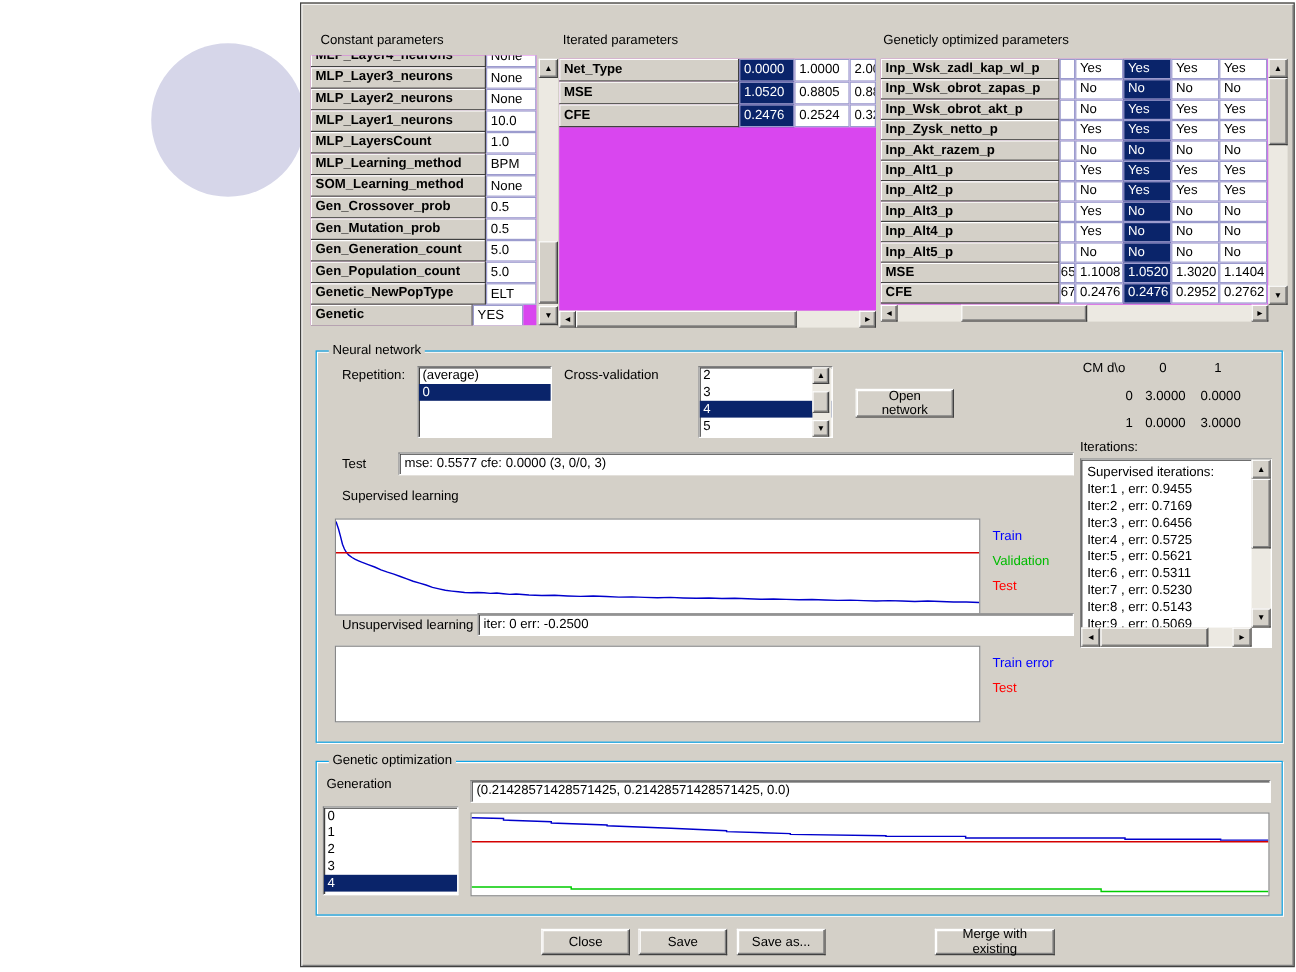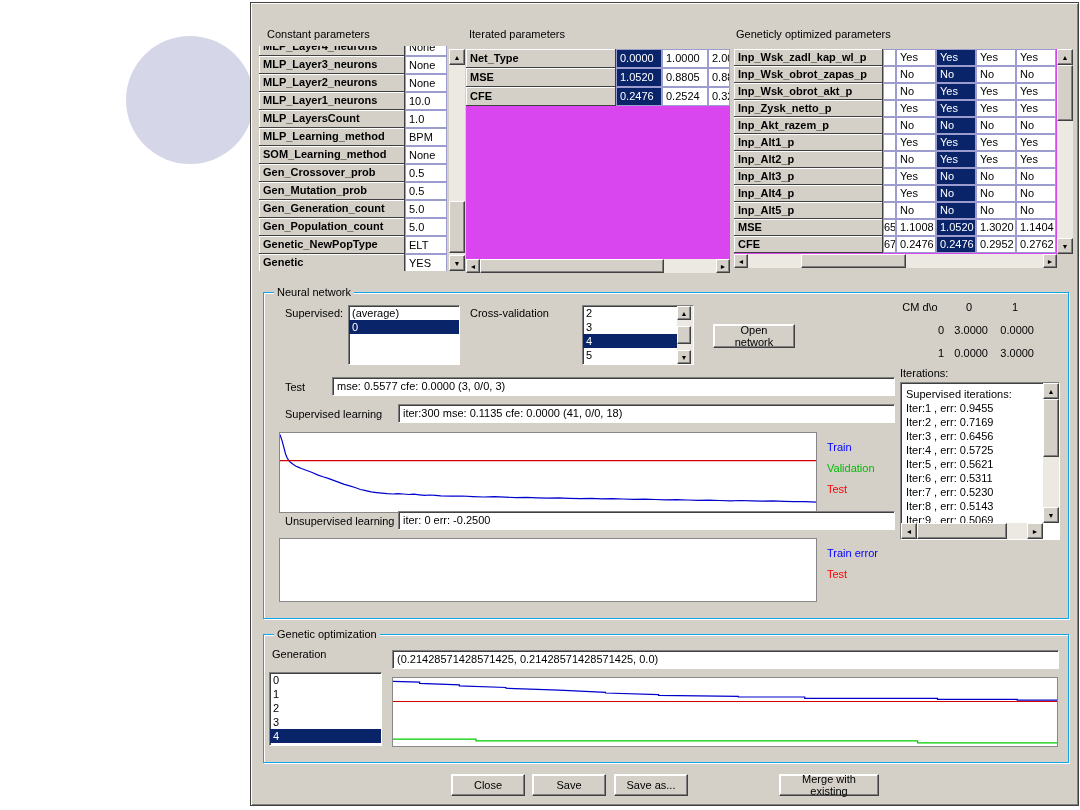--- a/index.html
+++ b/index.html
@@ -114,21 +114,21 @@
         </div>
         <div class="prow">
           <div class="pname" style="width: 146px; height: 18px; line-height: 17px; font-size: 11px;">Gen_Population_count</div>
           <div class="cellv" style="width: 42px; height: 18px; line-height: 16px;">5.0</div>
         </div>
         <div class="prow">
           <div class="pname" style="width: 146px; height: 18px; line-height: 17px; font-size: 11px;">Genetic_NewPopType</div>
           <div class="cellv" style="width: 42px; height: 18px; line-height: 16px;">ELT</div>
         </div>
         <div class="prow">
-          <div class="pname" style="width: 146px; height: 18px; line-height: 17px; font-size: 11px;">Genetic</div>
+          <div class="pname" style="width: 135px; height: 18px; line-height: 17px; font-size: 11px;">Genetic</div>
           <div class="cellv" style="width: 42px; height: 18px; line-height: 16px;">YES</div>
         </div>
       </div>
     <div id="constVScroll" class="sb" style="left:198px;top:46px;width:16px;height:222px;">
         <div class="sbtn a-up" style="width: 16px; height: 16px; left: 0px; top: 0px;"></div>
         <div class="sbtn a-dn" style="width: 16px; height: 16px; left: 0px; top: 206px;"></div>
         <div class="thumb" style="left: 0px; top: 152px; width: 16px; height: 52px;"></div>
       </div>
 
     <div id="iterTable" class="whitebox" style="left:215px;top:46px;width:264px;height:210px;">
@@ -262,21 +262,21 @@
       </div>
     <div id="genHScroll" class="sb" style="left:483px;top:251px;width:323px;height:14px;">
         <div class="sbtn a-lt" style="width: 14px; height: 14px; top: 0px; left: 0px;"></div>
         <div class="sbtn a-rt" style="width: 14px; height: 14px; top: 0px; left: 309px;"></div>
         <div class="thumb" style="top: 0px; left: 67px; height: 14px; width: 105px;"></div>
       </div>
 
     <div id="nnBox" class="groupbox" style="left:12px;top:289px;width:806px;height:327px;">
       <span class="gblabel" style="left:10px">Neural network</span>
 
-      <span class="lbl" style="left:21px;top:14px">Supervised:</span>
+      <span class="lbl" style="left:21px;top:14px">Repetition:</span>
       <div id="repList" class="listbox" style="left:84px;top:12px;width:112px;height:60px;">
           <div class="li">(average)</div>
           <div class="li sel">0</div>
         </div>
 
       <span class="lbl" style="left:206px;top:14px">Cross-validation</span>
       <div id="cvList" class="listbox" style="left:318px;top:12px;width:112px;height:60px;">
           <div class="li">2</div>
           <div class="li">3</div>
           <div class="li sel">4</div>
@@ -331,21 +331,20 @@
             <div class="sbtn a-lt" style="width: 16px; height: 16px; top: 0px; left: 0px;"></div>
             <div class="sbtn a-rt" style="width: 16px; height: 16px; top: 0px; left: 126px;"></div>
             <div class="thumb" style="top: 0px; left: 16px; height: 16px; width: 90px;"></div>
           </div>
         </div>
 
       <span class="lbl" style="left:21px;top:88px">Test</span>
       <div class="field" style="left:68px;top:84px;width:563px;height:19px;">mse: 0.5577 cfe: 0.0000 (3, 0/0, 3)</div>
 
       <span class="lbl" style="left:21px;top:115px">Supervised learning</span>
-      <div class="field" style="left:134px;top:111px;width:497px;height:19px;">iter:300 mse: 0.1135 cfe: 0.0000 (41, 0/0, 18)</div>
 
       <div id="supChart" class="chartbox" style="left:15px;top:139px;width:538px;height:81px;">
           <svg width="536" height="79" viewBox="0 0 536 79">
             <polyline points="0.0,1.6 2.1,7.9 3.8,14.2 5.4,20.5 7.0,24.5 8.6,27.3 10.7,29.6 13.4,31.6 16.1,33.2 18.8,34.4 21.4,35.5 26.8,37.5 32.2,39.5 37.5,41.9 42.9,43.8 48.2,45.4 53.6,47.4 59.0,49.4 64.3,51.4 69.7,52.9 75.0,54.5 80.4,56.5 85.8,57.7 91.1,58.9 96.5,59.6 101.8,60.2 107.2,60.7 112.6,61.0 117.9,60.7 123.3,61.0 128.6,61.5 134.0,61.2 139.4,61.8 144.7,62.3 150.1,62.0 155.4,62.4 160.8,62.8 171.5,63.2 182.2,63.0 193.0,63.6 203.7,64.0 214.4,63.7 225.1,64.1 235.8,64.6 246.6,64.4 257.3,64.8 268.0,65.2 278.7,64.8 289.4,65.3 300.2,65.6 310.9,65.3 321.6,65.8 332.3,65.6 343.0,66.0 353.8,66.4 364.5,66.1 375.2,66.5 385.9,66.8 396.6,66.6 407.4,67.0 418.1,67.3 428.8,67.1 439.5,67.5 450.2,67.8 461.0,67.5 471.7,67.9 482.4,68.2 493.1,67.9 503.8,68.3 514.6,68.6 525.3,68.7 536.0,69.1" fill="none" stroke="#0000cc" stroke-width="1.2"></polyline>
             <polyline points="0.0,27.6 536.0,27.6" fill="none" stroke="#d40000" stroke-width="1.2"></polyline>
           </svg>
         </div>
       <div id="supLegend"></div>
 
       <span class="lbl" style="left:21px;top:222px">Unsupervised learning</span>

